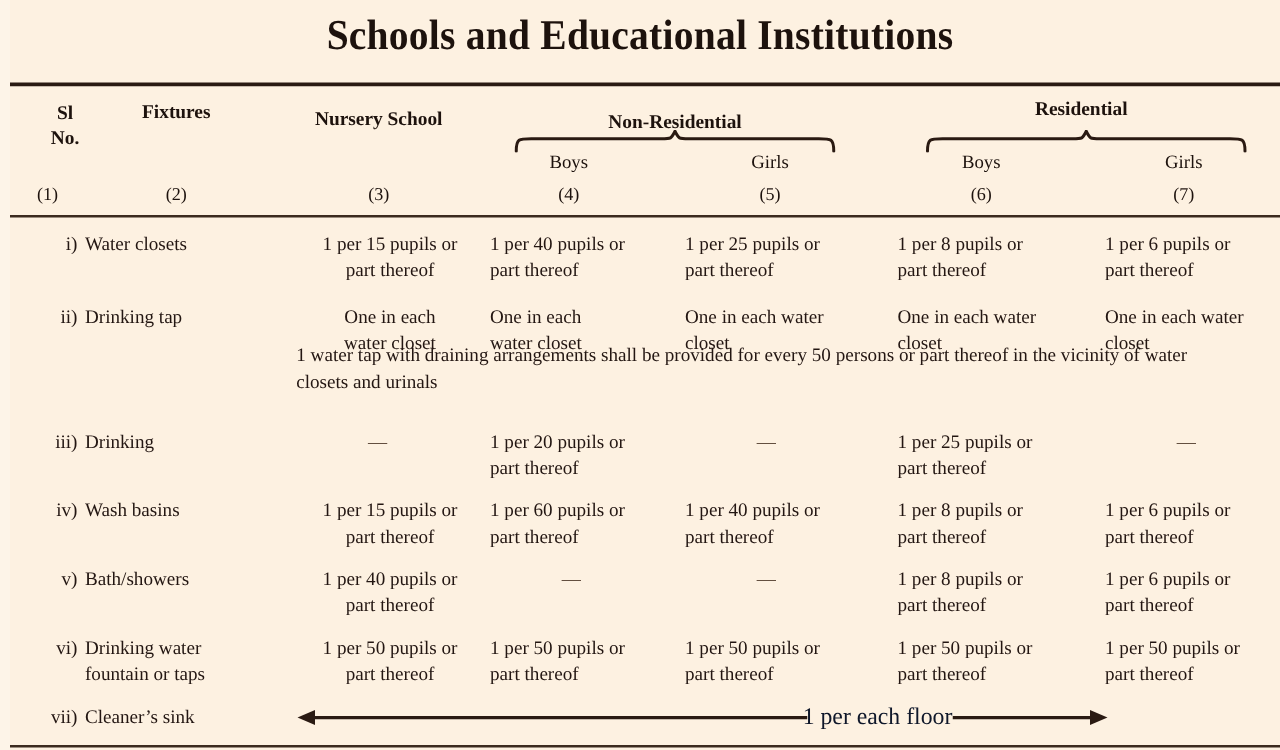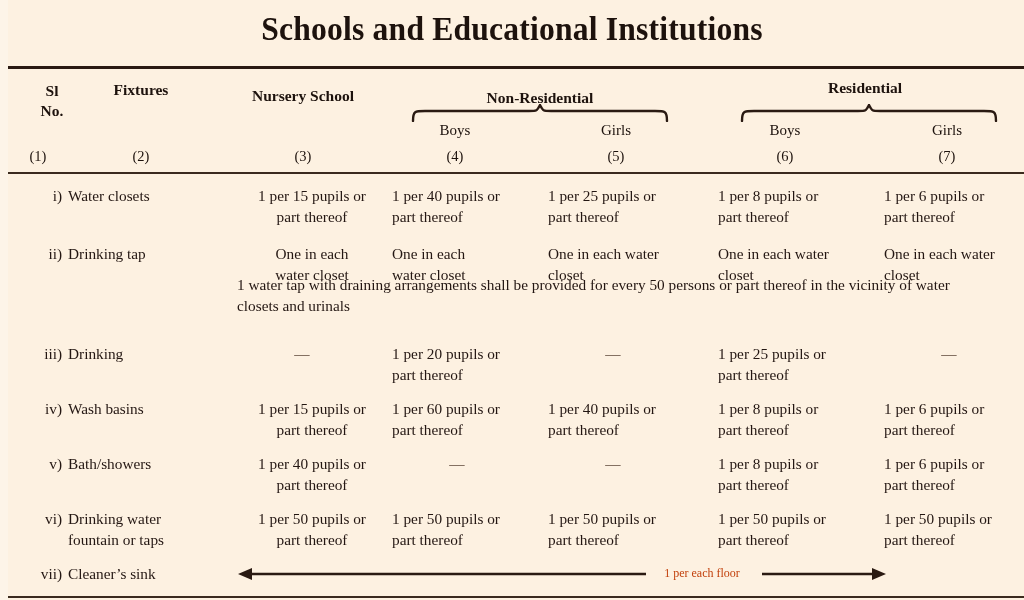--- a/index.html
+++ b/index.html
@@ -142,23 +142,23 @@
     text-align: left;
   }
 
   
   .arrow-row { position: absolute; left: 0; top: 563px; width: 1024px; height: 28px; }
   .arrow-label {
     position: absolute;
     left: 640px; top: 0px;
     width: 124px;
     text-align: center;
-    font-size: 12px;
+    font-size: 19px;
     line-height: 21px;
-    color: #c2410c;
+    color: #0f172a;
     white-space: nowrap;
   }
   .arrow-svg-left  { position: absolute; left: 236px; top: 2px; width: 410px; height: 18px; }
   .arrow-svg-right { position: absolute; left: 762px; top: 2px; width: 126px; height: 18px; }
   .arrow-svg-left svg, .arrow-svg-right svg { display: block; width: 100%; height: 100%; }
 </style>
 </head>
 <body>
 
 <div id="page">

